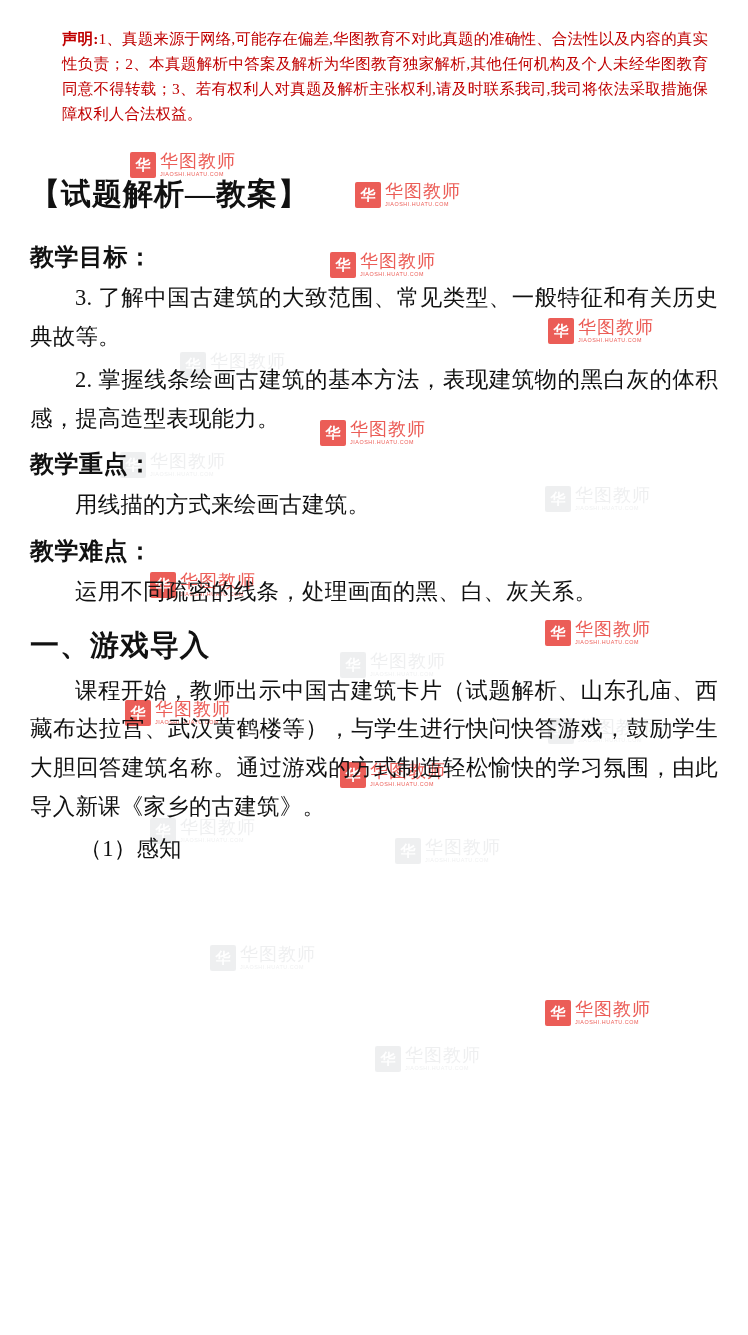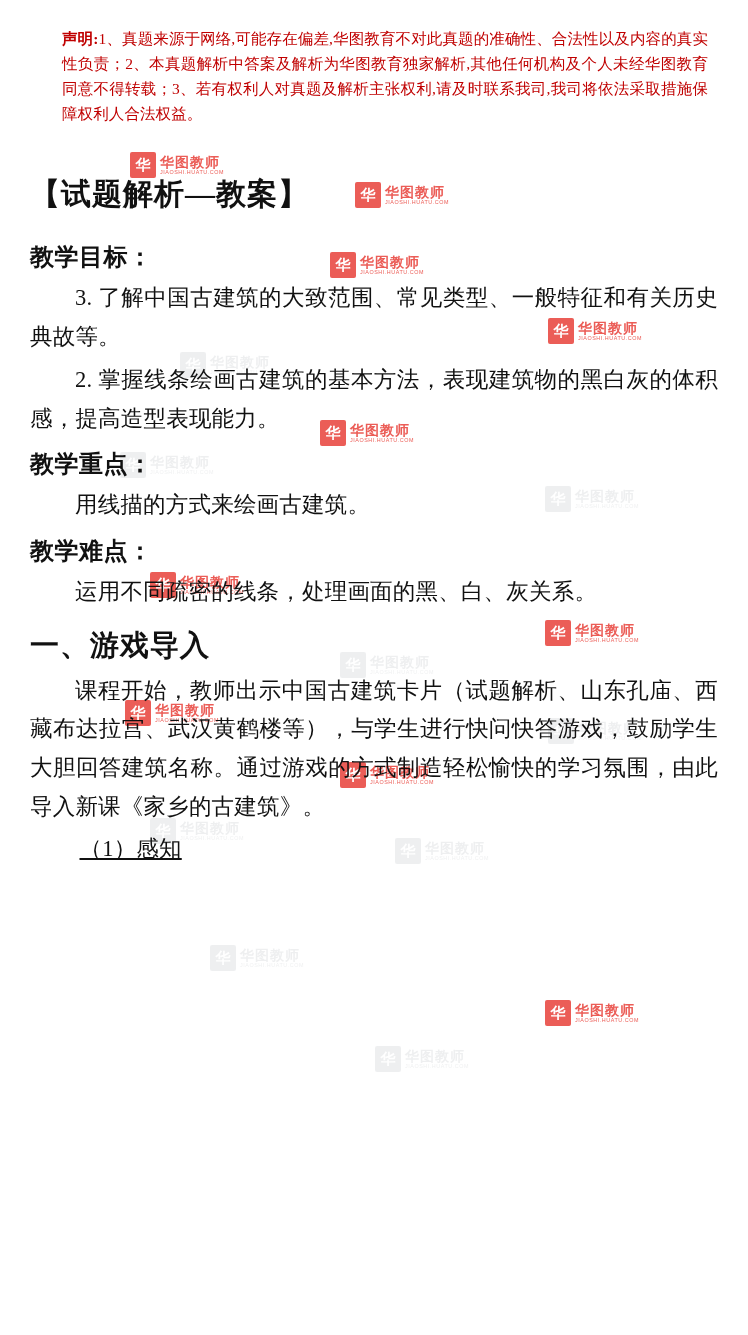--- a/index.html
+++ b/index.html
@@ -65,21 +65,20 @@
   p.body {
     font-size: 22.5px;
     line-height: 1.72;
     margin: 0 0 4px 0;
     text-align: justify;
     text-indent: 2em;
     letter-spacing: 0.2px;
   }
   p.body.tight {
     margin-bottom: 16px;
-    text-decoration: underline;
   }
   p.body.indent-small {
     text-indent: 2.2em;
   }
 
   
   .watermarks {
     position: absolute;
     inset: 0;
     z-index: 1;
@@ -102,22 +101,22 @@
     text-align: center;
     border-radius: 2px;
     font-family: "Liberation Sans", sans-serif;
   }
   .wm .txt {
     margin-left: 4px;
     line-height: 1.05;
   }
   .wm .txt .t1 {
     color: #e8413a;
-    font-size: 14px;
-    font-weight: bold;
+    font-size: 18px;
+    font-weight: normal;
     letter-spacing: 1px;
     font-family: "Liberation Sans", sans-serif;
     display: block;
   }
   .wm .txt .t2 {
     color: #e8413a;
     font-size: 6px;
     letter-spacing: 0.6px;
     font-family: "Liberation Sans", sans-serif;
     display: block;

